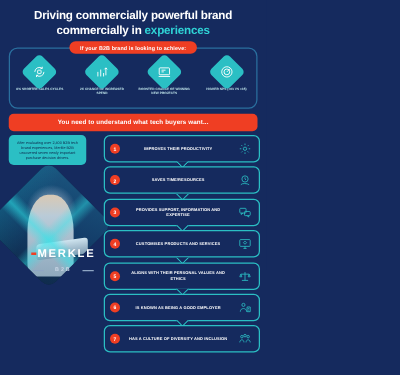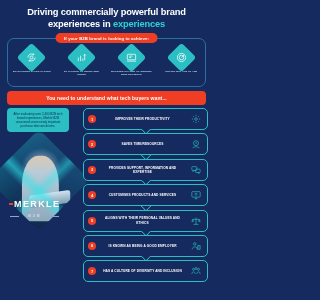--- a/index.html
+++ b/index.html
@@ -188,21 +188,21 @@
     font-size:3.2px;
     font-weight:bold;
     line-height:4.2px;
     letter-spacing:0.1px;
     padding:0 4px;
     text-transform:uppercase;
   }
   .row-icon { width:14px; margin-right:4px; flex:0 0 auto; display:flex; justify-content:center; }
 
   
-  .footer { position:absolute; left:0; bottom:0; width:100%; height:26px; }
+  .footer { position:absolute; left:16px; bottom:0; width:100%; height:26px; }
   .logo { position:absolute; left:9px; top:4px; }
   .logo-mark {
     display:inline-block;
     width:4px; height:1.6px;
     background:#ef3e23;
     vertical-align:middle;
     margin-right:1px;
   }
   .logo-word {
     color:#ffffff;
@@ -230,21 +230,21 @@
   .logo-sub:after { right:1px; }
 </style>
 </head>
 <body>
 
 <div class="poster">
 
   <div class="header">
     <div class="title">
       <span>Driving commercially powerful brand</span><br>
-      <span>experiences in </span><span class="title-accent">experiences</span>
+      <span>commercially in </span><span class="title-accent">experiences</span>
     </div>
   </div>
 
   <div class="achieve-wrap">
     <div class="achieve-box"></div>
     <div class="achieve-pill">If your B2B brand is looking to achieve:</div>
     <div class="stats">
 
       <div class="stat">
         <div class="diamond">

